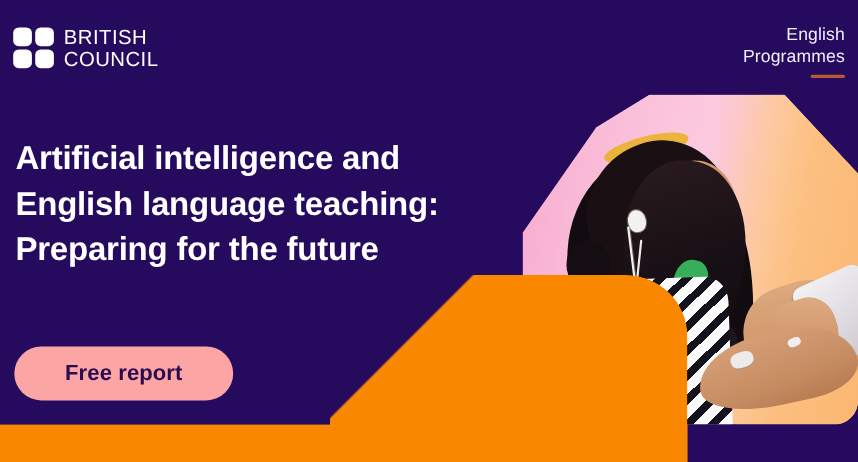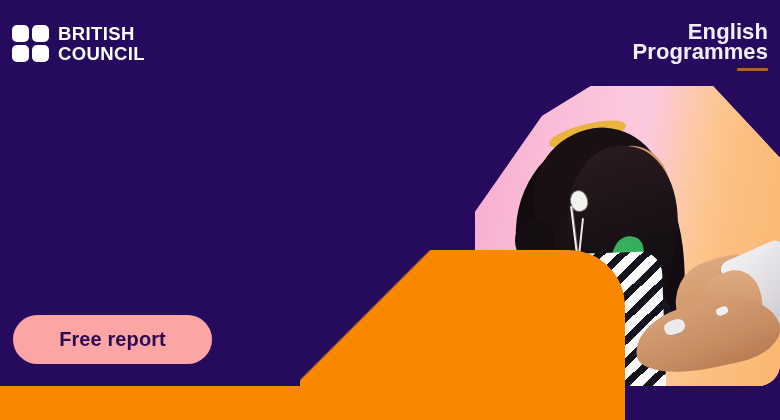--- a/index.html
+++ b/index.html
@@ -34,38 +34,38 @@
     gap: 3px;
   }
   .logo-dot {
     width: 17px;
     height: 17px;
     background: #ffffff;
     border-radius: 5px;
   }
   .logo-words {
     color: #ffffff;
-    font-weight: bold;
+    font-weight: normal;
     font-size: 18.5px;
     line-height: 19.5px;
     letter-spacing: 0.4px;
     white-space: pre-line;
   }
 
   
   .eyebrow {
     position: absolute;
     right: 12px;
     top: 22px;
     text-align: right;
   }
   .eyebrow-text {
     color: #f2eefb;
-    font-weight: bold;
-    font-size: 22px;
+    font-weight: normal;
+    font-size: 16px;
     line-height: 20px;
     white-space: pre-line;
     letter-spacing: 0.1px;
   }
   .eyebrow-rule {
     margin-left: auto;
     margin-top: 6px;
     width: 31px;
     height: 3px;
     background: #b55a33;
@@ -436,20 +436,21 @@
     <div class="logo-words">BRITISH
 COUNCIL</div>
   </div>
 
   <div class="eyebrow">
     <div class="eyebrow-text">English
 Programmes</div>
     <div class="eyebrow-rule"></div>
   </div>
 
+  <h1 class="headline">Artificial intelligence and English language teaching: Preparing for the future</h1>
 
   <button class="cta">Free report</button>
 
   <div class="artwork">
 
     <div class="photo">
       <div class="photo-inner">
         <div class="bg-pink"></div>
         <div class="bg-warm"></div>
 

